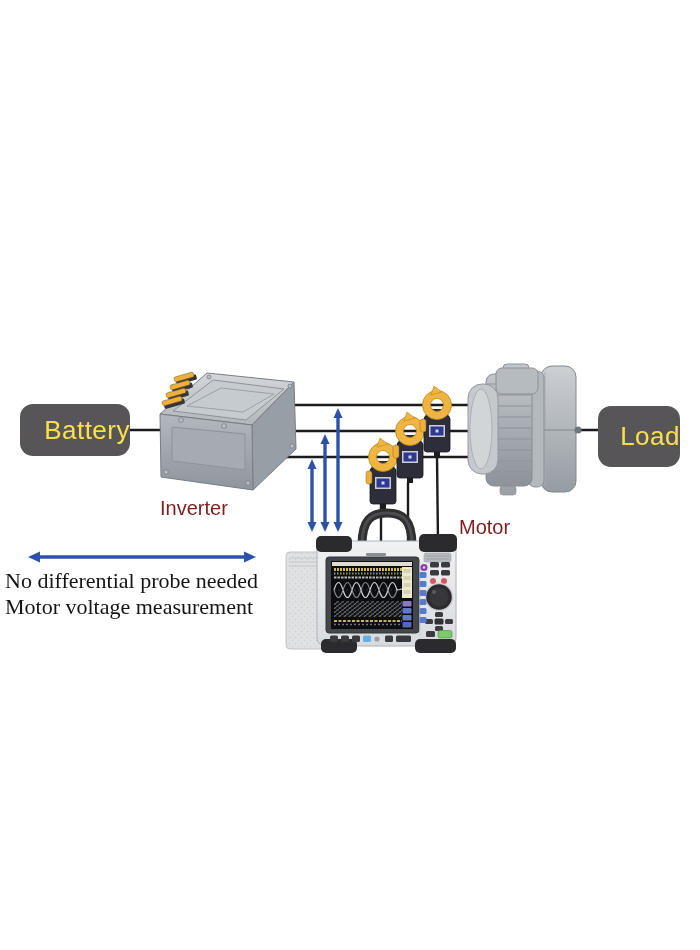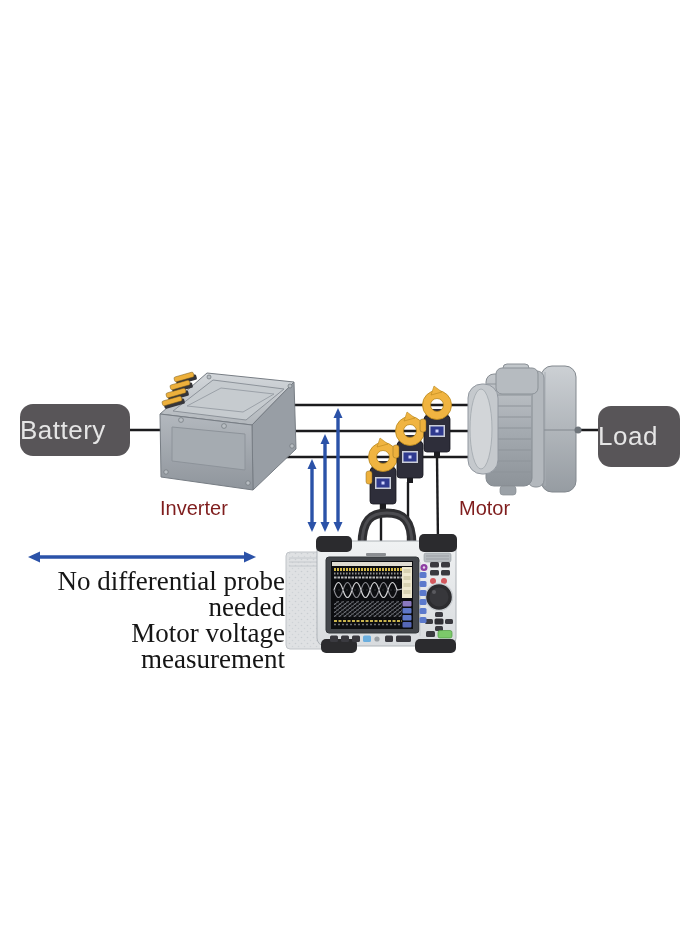--- a/index.html
+++ b/index.html
@@ -1,28 +1,28 @@
 <!DOCTYPE html>
 <html><head>
 <meta charset="utf-8">
 <style>
   html,body{margin:0;padding:0;background:#fff;}
   #canvas{position:relative;width:700px;height:950px;background:#fff;overflow:hidden;
           font-family:"Liberation Sans",sans-serif;}
   #diagram-svg{position:absolute;left:0;top:0;}
-  .node-box{position:absolute;background:#585558;color:#e5e5e5;border-radius:13px;
-            display:flex;align-items:center;justify-content:flex-start;
+  .node-box{position:absolute;background:#585558;color:#fde047;border-radius:13px;
+            display:flex;align-items:center;justify-content:flex-end;
             font-size:26px;letter-spacing:.5px;}
   #battery-box{left:20px;top:404px;width:110px;height:52px;}
   #load-box{left:598px;top:406px;width:82px;height:61px;}
   .part-label{position:absolute;color:#7f1d1d;font-size:20px;text-align:left;}
   #inverter-label{left:160px;top:497px;width:125px;}
-  #motor-label{left:459px;top:497px;width:120px;}
-  #caption{position:absolute;left:5px;top:568px;width:280px;text-align:right;
-           font-family:"Liberation Serif",serif;font-size:27px;line-height:26px;color:#151515;}
+  #motor-label{left:459px;top:516px;width:120px;}
+  #caption{position:absolute;left:5px;top:568px;width:280px;text-align:left;
+           font-family:"Liberation Serif",serif;font-size:22px;line-height:26px;color:#151515;}
 </style>
 </head>
 <body>
 
 <div id="canvas">
 
 <svg id="diagram-svg" width="700" height="950" viewBox="0 0 700 950">
   <defs>
     <linearGradient id="gInvTop" x1="0" y1="0" x2="0" y2="1">
       <stop offset="0" stop-color="#d3d7db"></stop>

